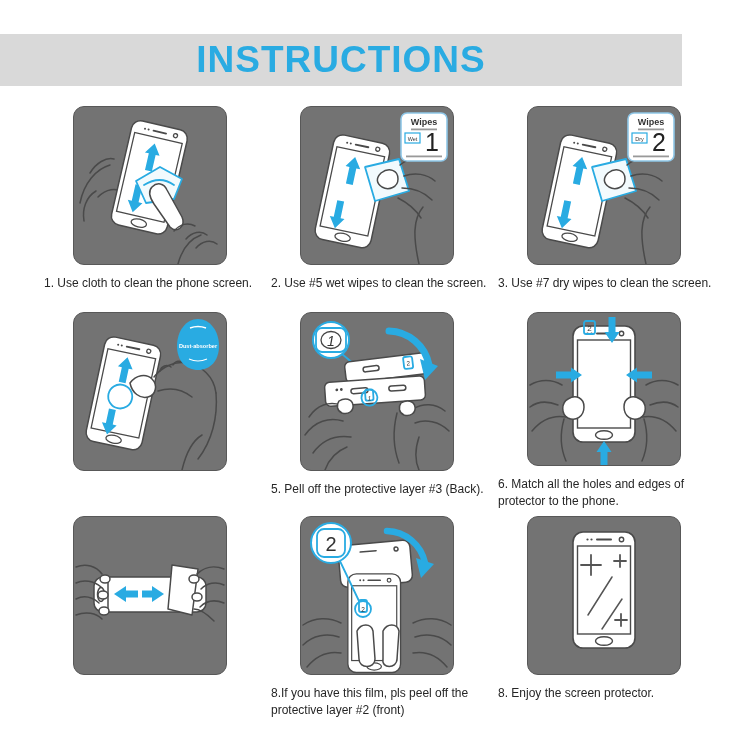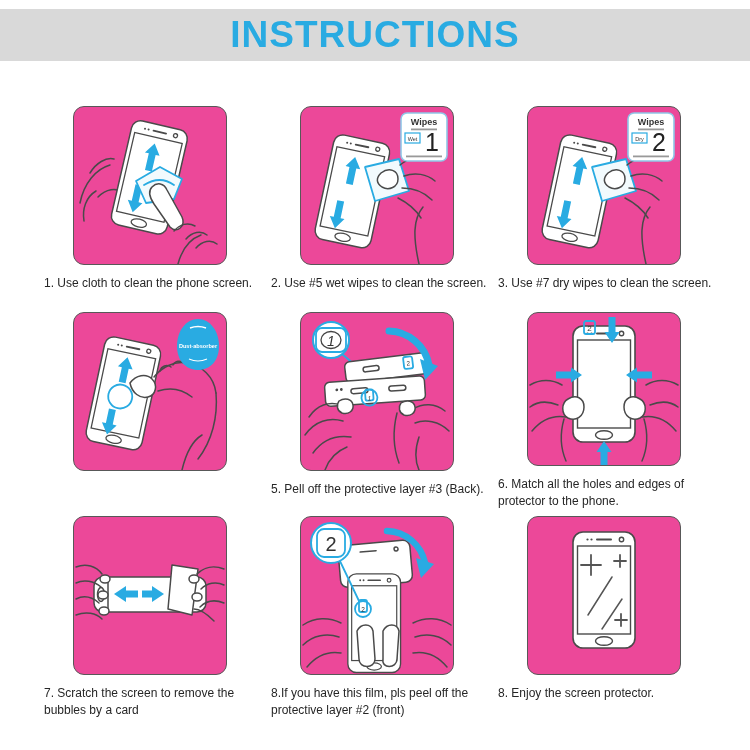--- a/index.html
+++ b/index.html
@@ -1,35 +1,35 @@
 <!DOCTYPE html>
 <html><head>
 <meta charset="utf-8">
 <style>
   html,body{margin:0;padding:0;}
   body{
     width:750px;height:750px;background:#ffffff;position:relative;
     font-family:"Liberation Sans", sans-serif;overflow:hidden;
   }
   .header-bar{
-    position:absolute;top:9px;left:0;width:750px;height:52px;
+    position:absolute;top:34px;left:0;width:682px;height:52px;
     background:#d9d9d9;display:flex;align-items:center;justify-content:center;
   }
   .header-title{
     color:#29ABE2;font-size:37px;font-weight:bold;letter-spacing:1px;margin:0;
   }
   .grid{
     position:absolute;top:100px;left:36px;width:681px;
     display:grid;grid-template-columns:227px 227px 227px;
     grid-template-rows:206px 204px 240px;
   }
   .cell{display:flex;flex-direction:column;align-items:stretch;}
   .panel{
     width:152px;height:157px;border:1.6px solid #585858;border-radius:11px;
-    margin:6px auto 10px;background:#ec4899;overflow:hidden;
+    margin:6px auto 10px;background:#737373;overflow:hidden;
   }
   .panel svg{display:block;width:152px;height:157px;}
   .caption{
     font-size:12px;line-height:1.4;color:#262626;padding:0 2px 0 8px;
   }
   
   .ln{fill:none;stroke:#4a4a4a;stroke-width:1.5;stroke-linecap:round;stroke-linejoin:round;}
   .fw{fill:#ffffff;stroke:#4a4a4a;stroke-width:1.5;stroke-linecap:round;stroke-linejoin:round;}
   .cy{fill:#29ABE2;}
   .cyl{fill:none;stroke:#29ABE2;stroke-width:1.8;stroke-linecap:round;stroke-linejoin:round;}
@@ -293,21 +293,20 @@
         <g>
           <path class="ln" d="M150,52 C140,48 130,50 123,57"></path>
           <path class="ln" d="M150,68 C142,64 133,66 127,72"></path>
           <path class="ln" d="M150,86 C140,82 132,84 126,90"></path>
           <ellipse class="fw" cx="120" cy="62" rx="5" ry="4"></ellipse>
           <ellipse class="fw" cx="123" cy="80" rx="5" ry="4"></ellipse>
           <path class="ln" d="M140,104 C132,96 126,92 120,92"></path>
         </g>
       </svg>
     </div>
-    <div class="caption">7. Scratch the screen to remove the bubbles by a card</div>
   </div>
 
   <div class="cell">
     <div class="panel">
       <svg viewBox="0 0 152 157">
         <g transform="rotate(-5 72 44)">
           <rect class="fw" x="38" y="26" width="72" height="42" rx="7"></rect>
           <line class="ln" x1="60" y1="34" x2="76" y2="34" stroke-width="1.6"></line>
           <circle class="ln" cx="96" cy="34" r="2" stroke-width="1.2"></circle>
         </g>

